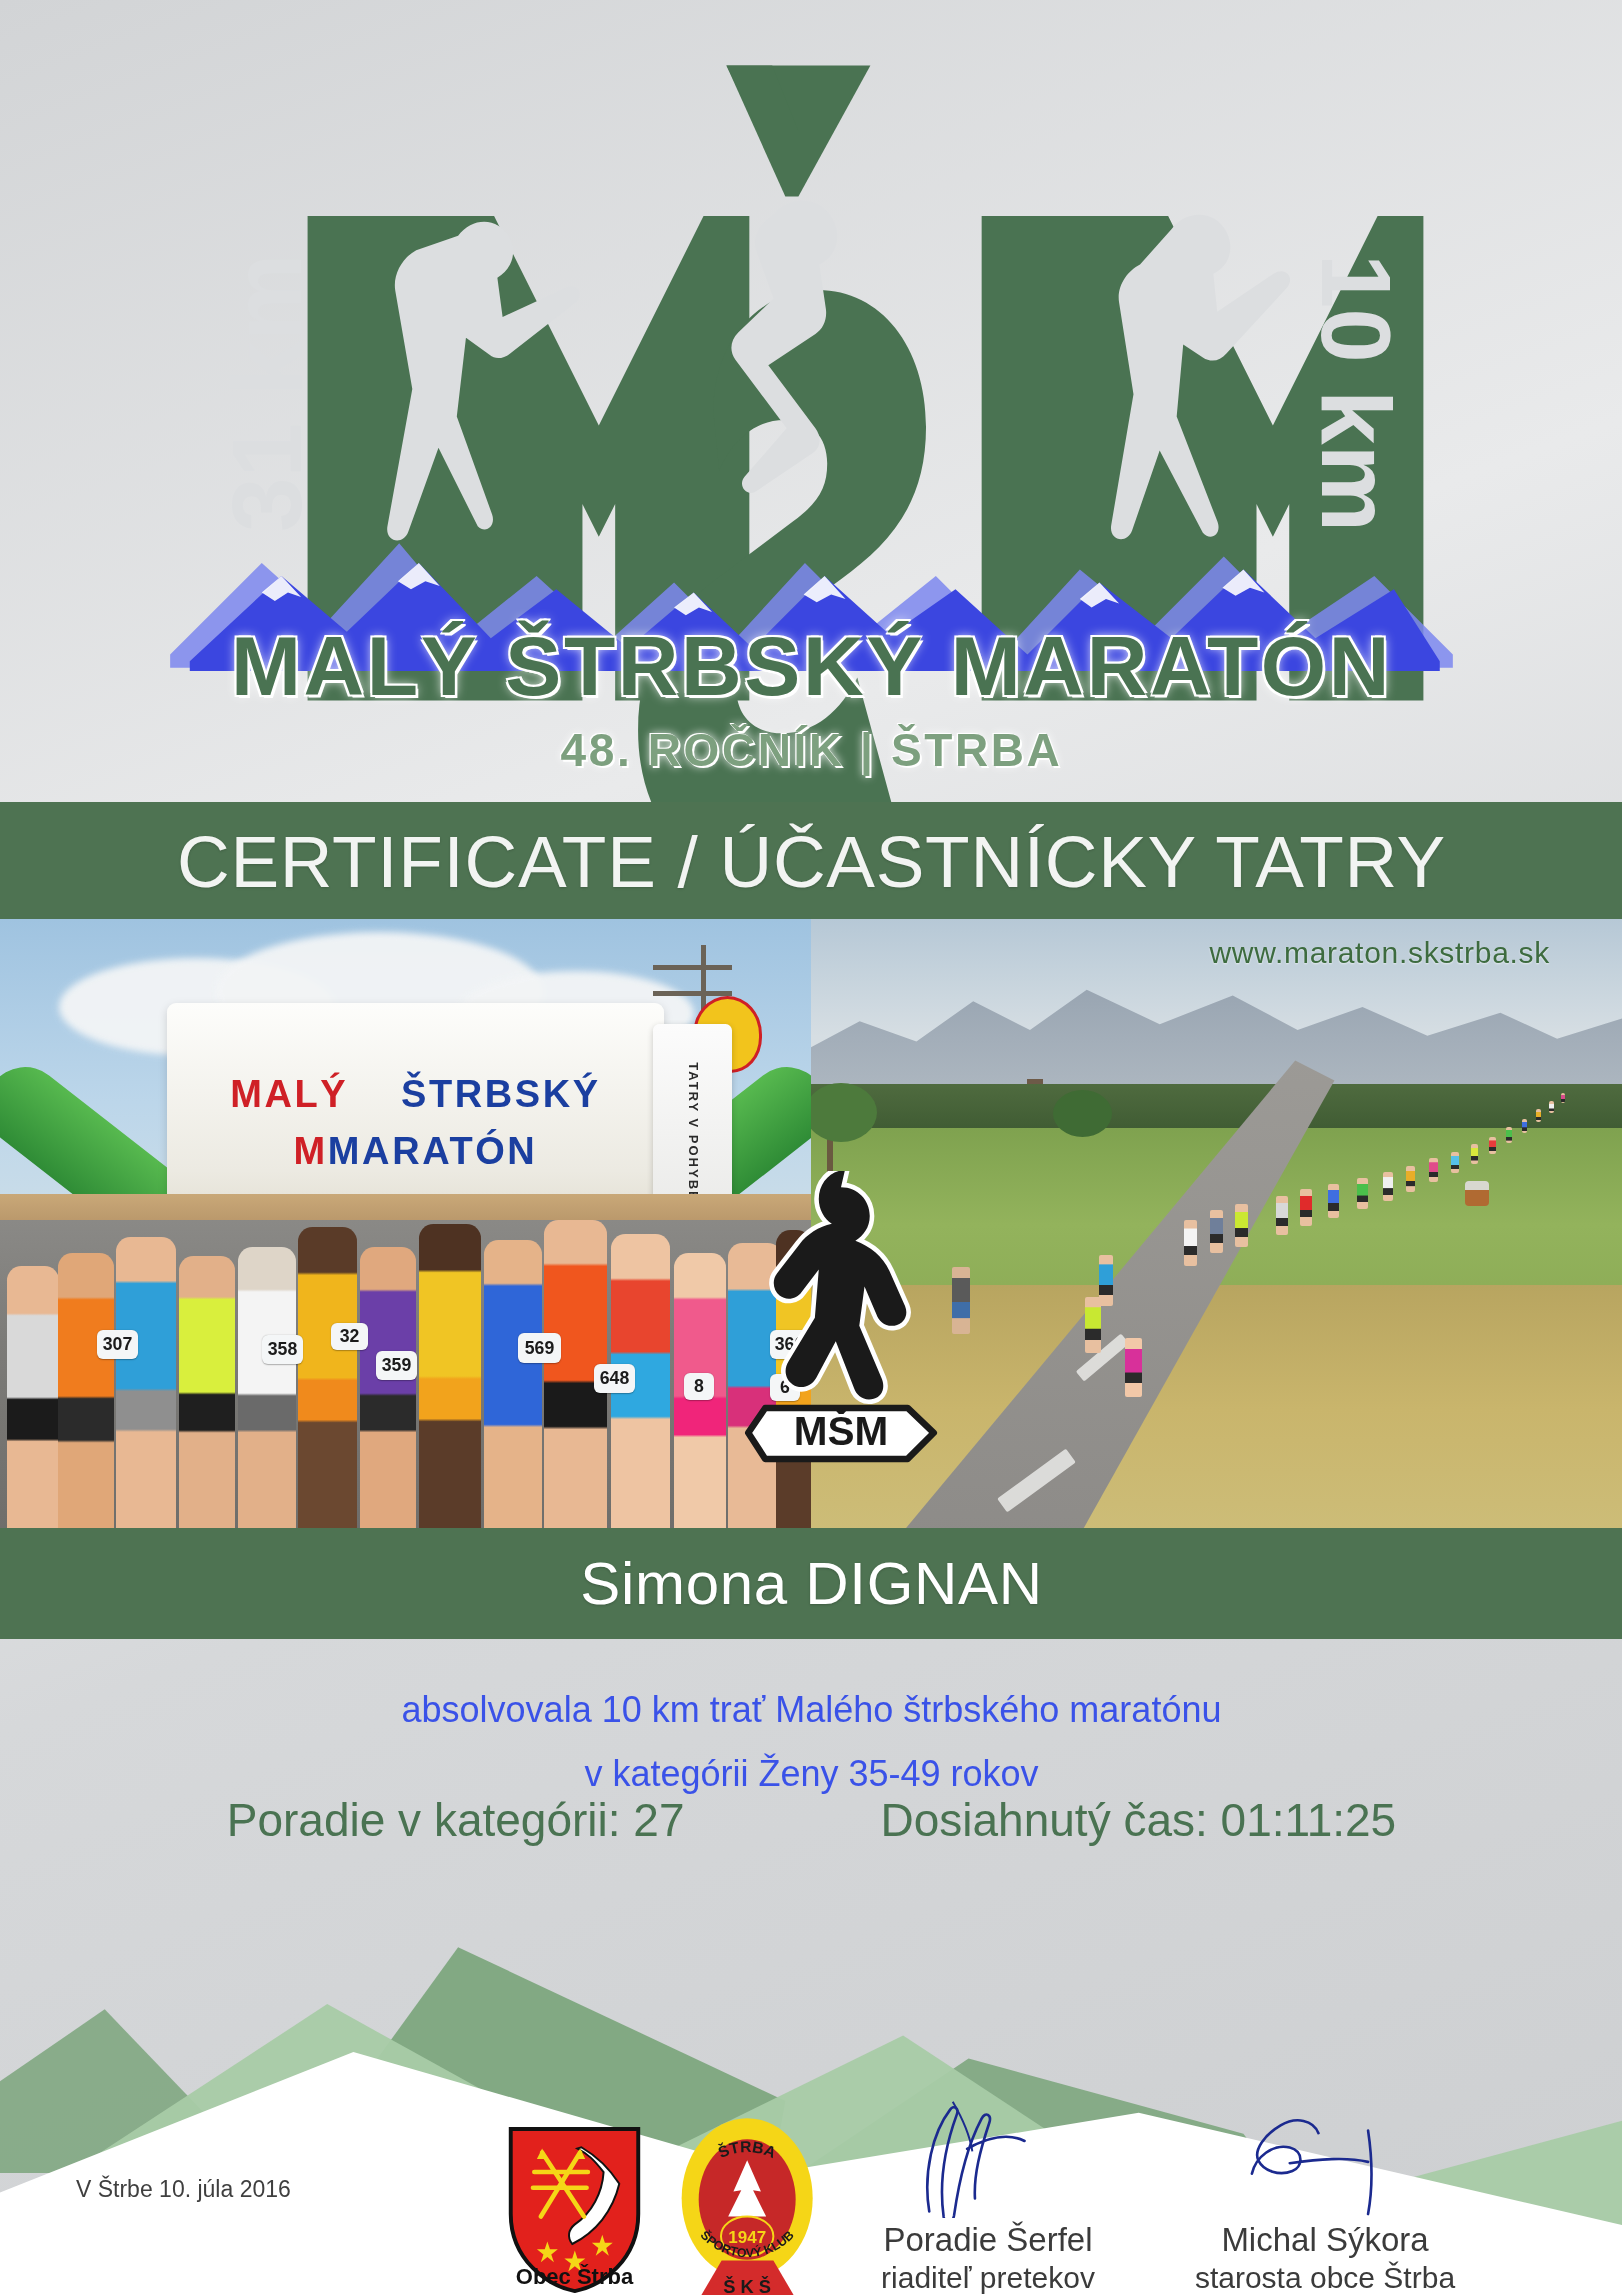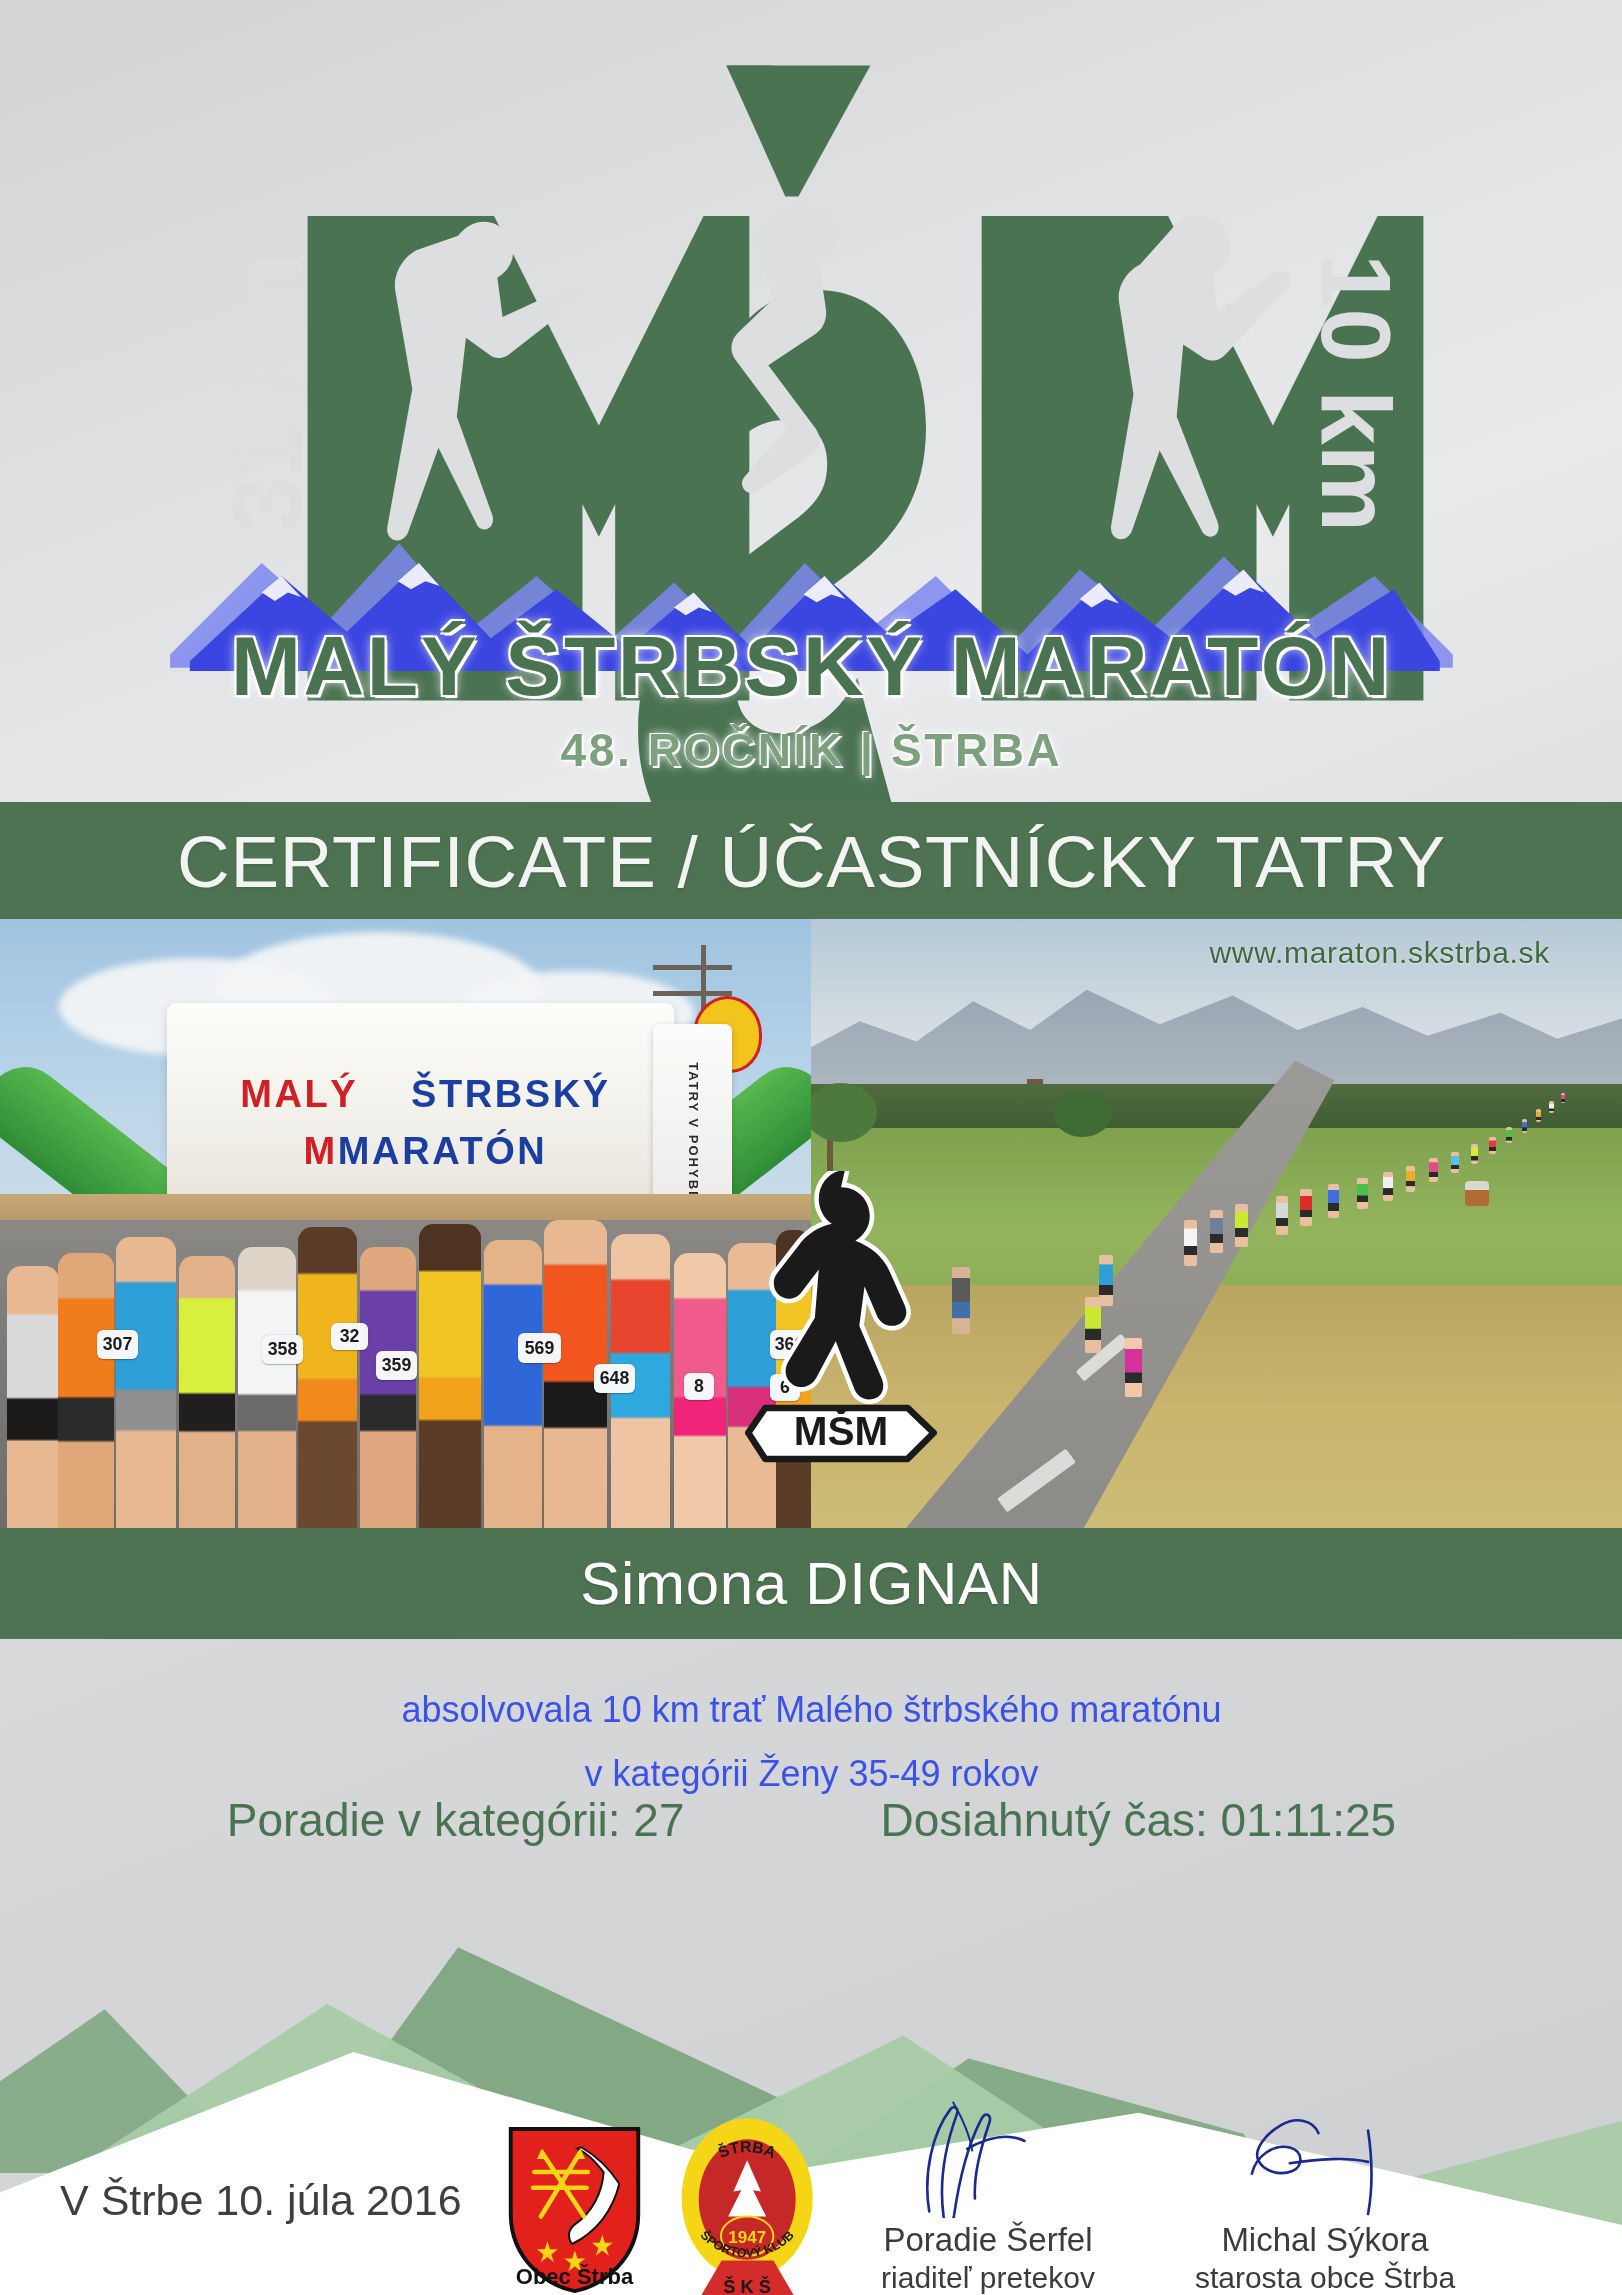--- a/index.html
+++ b/index.html
@@ -46,21 +46,21 @@
   
   .sky{position:absolute;inset:0;background:linear-gradient(180deg,#9fc3e0 0%,#bcd6ea 30%,#cfdfe8 55%,#c9c3b4 75%,#8f8f8d 100%);}
   .cloud{position:absolute;background:#f3f5f6;border-radius:50%;filter:blur(3.9px);opacity:.95;}
   .arch-l,.arch-r{position:absolute;background:linear-gradient(180deg,#57b94f,#2f8c36);border-radius:39px;}
   .arch-l{left:-6.5px;top:124px;width:242px;height:79px;transform:rotate(38deg);transform-origin:left center;}
   .arch-r{right:-6.5px;top:124px;width:242px;height:79px;transform:rotate(-38deg);transform-origin:right center;}
   .arch-top{
     position:absolute;left:167px;top:84px;width:497px;height:240px;
     background:linear-gradient(180deg,#fdfdfb,#eceae2 70%,#ded9ca);
     border-radius:9.2px;box-shadow:0 3.9px 9.2px rgba(0,0,0,.15);
-    display:flex;flex-direction:column;align-items:center;justify-content:center;gap:14.4px;padding-left:10px;
+    display:flex;flex-direction:column;align-items:center;justify-content:center;gap:14.4px;
   }
   .arch-line{font-size:38px;font-weight:700;letter-spacing:2.6px;white-space:nowrap;}
   .arch-line .r{color:#cf2026;}
   .arch-line .b{color:#1b3fa0;}
   .finish-banner{
     position:absolute;left:147px;top:298px;width:537px;height:60px;
     background:#f6f5f0;display:flex;align-items:center;justify-content:center;
     box-shadow:0 2.6px 6.5px rgba(0,0,0,.18);
   }
   .finish-banner .checks{position:absolute;top:0;bottom:0;width:63px;
@@ -156,22 +156,22 @@
   }
 
   
   .mountains{position:absolute;left:0;top:1885px;width:1623px;height:411px;}
 
   
   .footer{
     position:absolute;left:0;top:2048px;width:1623px;height:247px;
   }
   .date-text{
-    position:absolute;left:60px;top:128px;
-    color:#3f3f3f;font-size:43px;white-space:nowrap;
+    position:absolute;left:76px;top:128px;
+    color:#3f3f3f;font-size:23px;white-space:nowrap;
   }
   .crest{position:absolute;left:504px;top:77px;width:141px;height:170px;}
   .crest-label{
     position:absolute;left:504px;top:216px;width:141px;text-align:center;
     font-size:22px;font-weight:700;color:#111;
   }
   .sks{position:absolute;left:677px;top:65px;width:141px;height:190px;}
 
   .sig-group{position:absolute;top:72px;width:308px;text-align:center;}
   .sig-g1{left:834px;}

